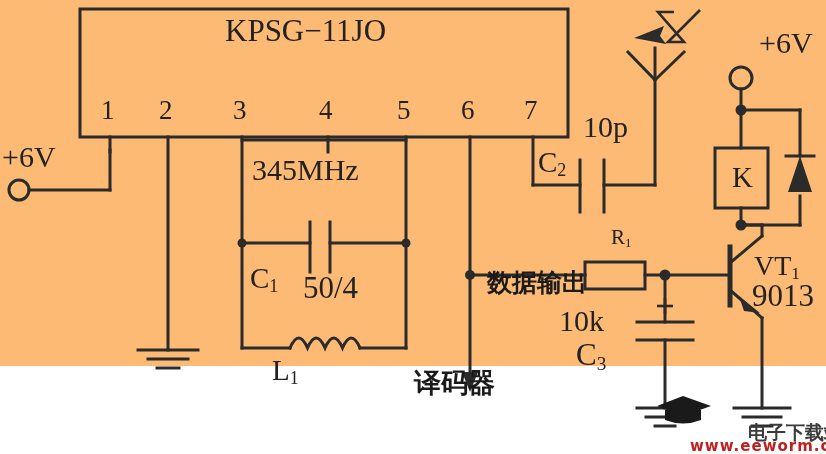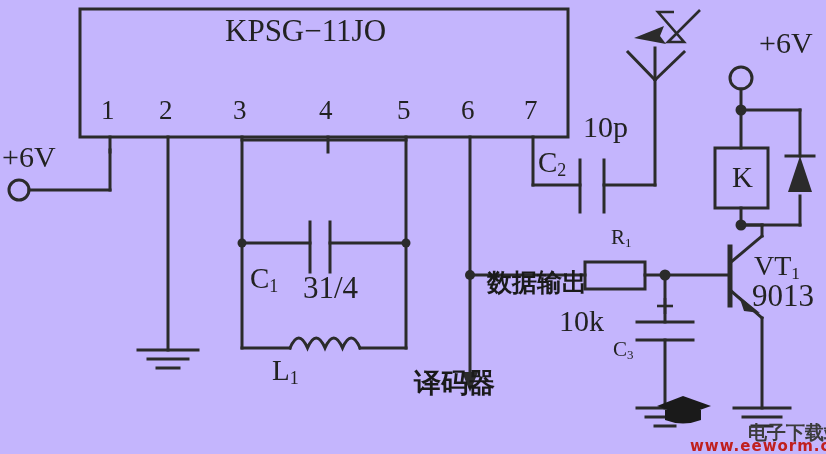--- a/index.html
+++ b/index.html
@@ -1,21 +1,21 @@
 <!DOCTYPE html>
 <html><head>
 <meta charset="utf-8">
 <title>KPSG-11JO Receiver Circuit</title>
 <style>
   html,body{margin:0;padding:0;background:#fff;}
   body{
     font-family:"Liberation Serif", serif;
     width:826px;height:454px;overflow:hidden;position:relative;
   }
-  #sheet{position:relative;width:826px;height:454px;background:#c4b5fd;}
+  #sheet{position:relative;width:826px;height:366px;background:#fdba74;}
   svg#schematic{position:absolute;left:0;top:0;width:826px;height:454px;}
   .wire{stroke:#2b2b2b;stroke-width:3;fill:none;stroke-linecap:square;}
   .wire-thin{stroke:#2b2b2b;stroke-width:2.6;fill:none;}
   .box{stroke:#2b2b2b;stroke-width:3;fill:none;}
   .dot{fill:#2b2b2b;}
   .solid{fill:#2b2b2b;stroke:none;}
   .lbl{
     position:absolute;color:#222;font-family:"Liberation Serif", serif;
     white-space:nowrap;line-height:1;
   }
@@ -141,45 +141,46 @@
   <div class="lbl" style="left:233px;top:97px;font-size:27px;">3</div>
   <div class="lbl" style="left:319px;top:97px;font-size:27px;">4</div>
   <div class="lbl" style="left:397px;top:97px;font-size:27px;">5</div>
   <div class="lbl" style="left:461px;top:97px;font-size:27px;">6</div>
   <div class="lbl" style="left:524px;top:97px;font-size:27px;">7</div>
 
   <div class="lbl" style="left:2px;top:142px;font-size:30px;">+6V</div>
 
   <div class="lbl" style="left:759px;top:28px;font-size:30px;">+6V</div>
 
+  <div class="lbl" style="left:252px;top:155px;font-size:30px;">345MHz</div>
 
   <div class="lbl" style="left:250px;top:264px;font-size:29px;">
     <span>C</span><span class="sub">1</span>
   </div>
-  <div class="lbl" style="left:303px;top:272px;font-size:31px;">31/4</div>
+  <div class="lbl" style="left:303px;top:272px;font-size:31px;">50/4</div>
 
   <div class="lbl" style="left:272px;top:356px;font-size:29px;">
     <span>L</span><span class="sub">1</span>
   </div>
 
   <div class="lbl cn" style="left:414px;top:369px;font-size:27px;">译码器</div>
 
   <div class="lbl" style="left:538px;top:148px;font-size:29px;">
     <span>C</span><span class="sub">2</span>
   </div>
   <div class="lbl" style="left:583px;top:112px;font-size:30px;">10p</div>
 
   <div class="lbl cn" style="left:487px;top:238px;font-size:25px;margin-top:32px;">数据输出</div>
 
   <div class="lbl" style="left:611px;top:227px;font-size:21px;text-align:right;">
     <span>R</span><span class="sub">1</span>
   </div>
   <div class="lbl" style="left:559px;top:306px;font-size:30px;">10k</div>
 
-  <div class="lbl" style="left:613px;top:339px;font-size:21px;">
+  <div class="lbl" style="left:576px;top:339px;font-size:31px;">
     <span>C</span><span class="sub">3</span>
   </div>
 
   <div class="lbl" style="left:732px;top:163px;font-size:29px;">K</div>
 
   <div class="lbl" style="left:754px;top:252px;font-size:28px;">
     <span>VT</span><span class="sub">1</span>
   </div>
   <div class="lbl" style="left:752px;top:280px;font-size:31px;">9013</div>
 

